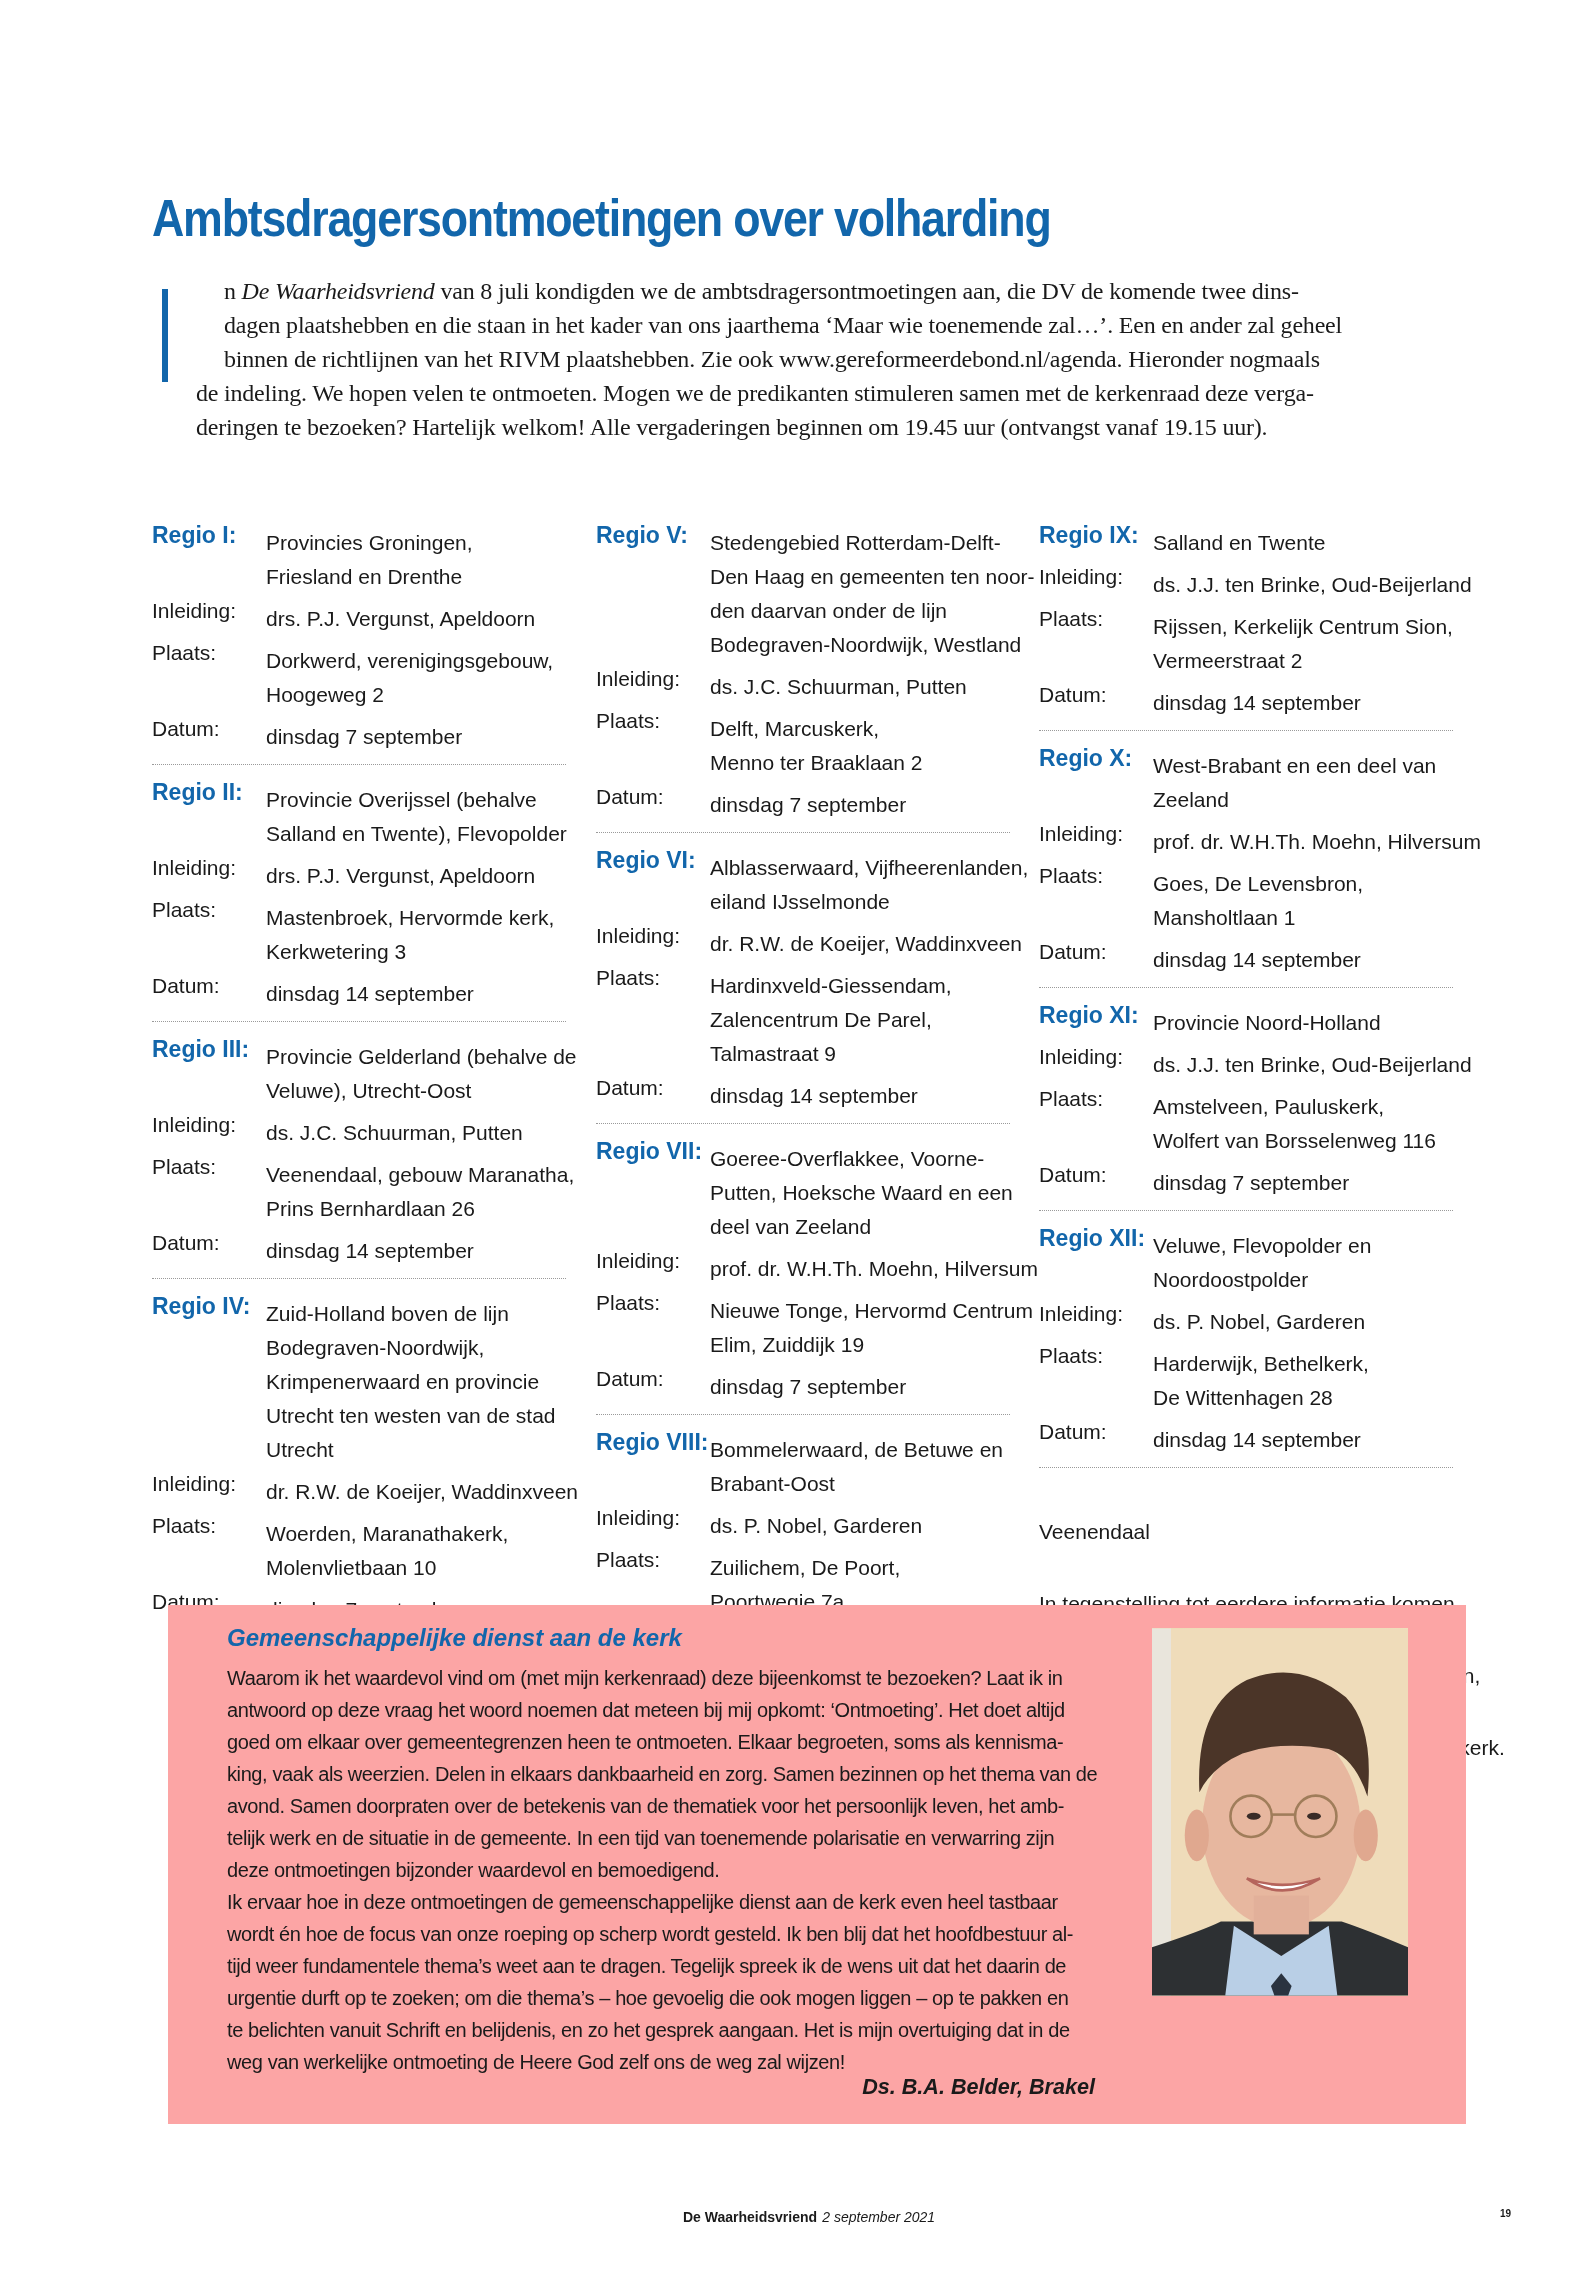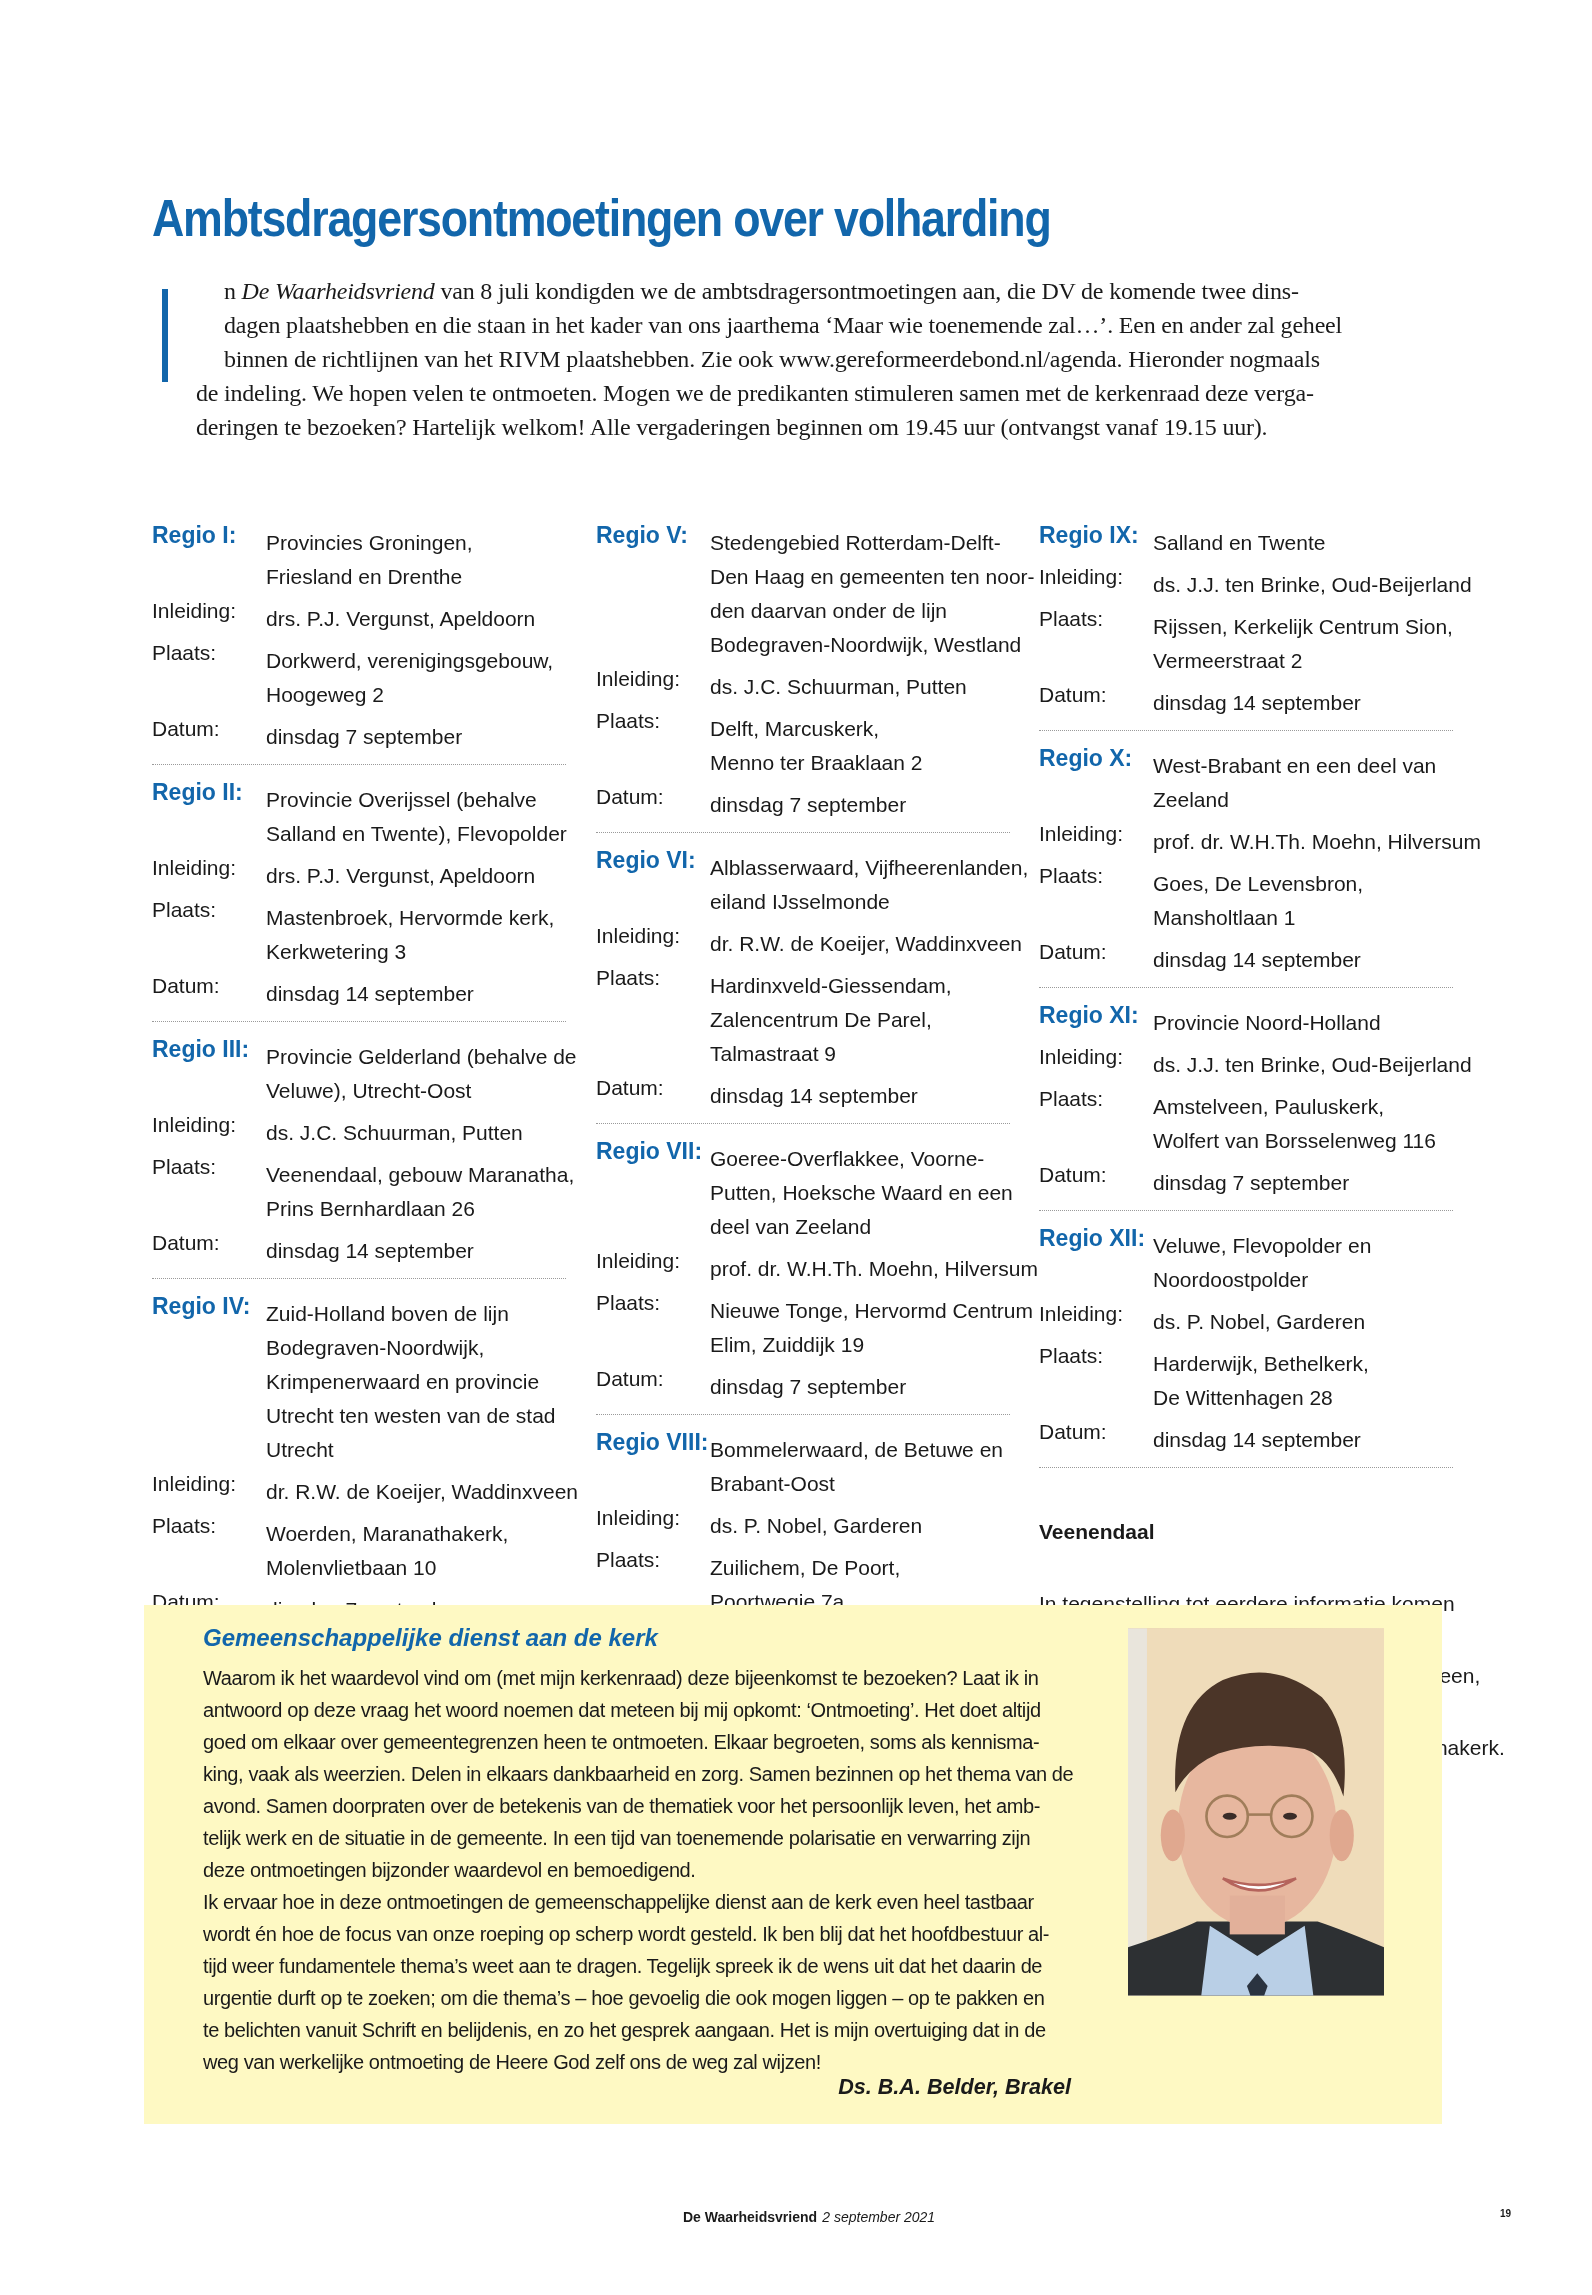--- a/index.html
+++ b/index.html
@@ -99,40 +99,40 @@
       color: #1266ab;
       font-weight: bold;
       font-size: 23px;
     }
     .sep {
       border-top: 1.7px dotted #9a9a9a;
       margin: 10.4px 0 9.5px 0;
       height: 0;
     }
     .note-title {
-      font-weight: bold;
+      font-weight: normal;
       font-size: 21px;
       line-height: 34px;
       margin-top: 47px;
     }
     .note-body span {
       display: block;
       white-space: nowrap;
       font-size: 21px;
       line-height: 34px;
       margin-top: 38px;
     }
 
     .quote-box {
       position: absolute;
-      left: 144px;
+      left: 168px;
       top: 1605px;
       width: 1298px;
       height: 519px;
-      background: #fef9c3;
+      background: #fca5a5;
     }
     .quote-title {
       position: absolute;
       left: 59px;
       top: 19px;
       font-style: italic;
       font-weight: bold;
       font-size: 24px;
       color: #1266ab;
       white-space: nowrap;

